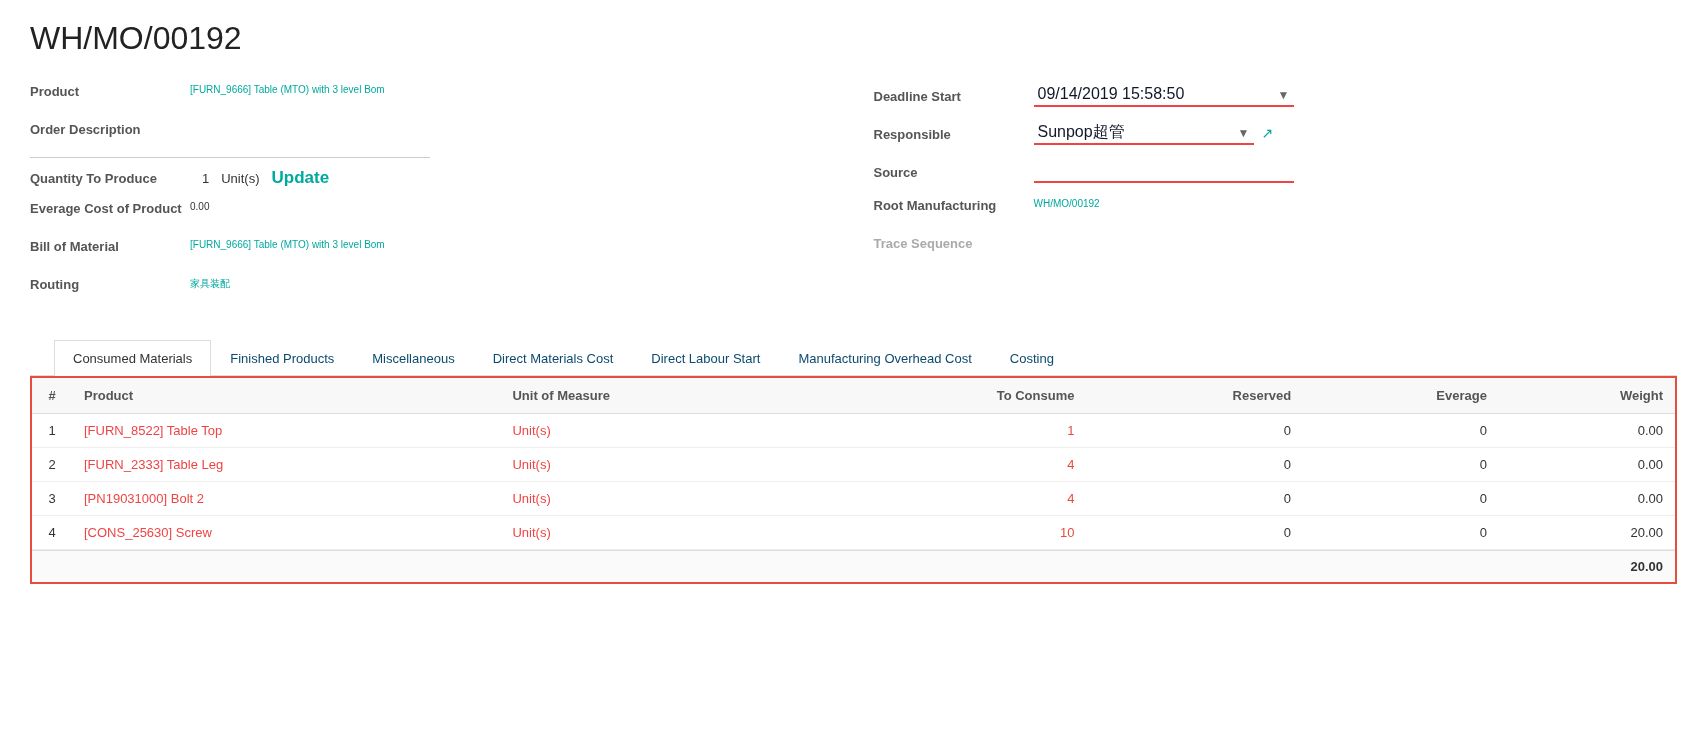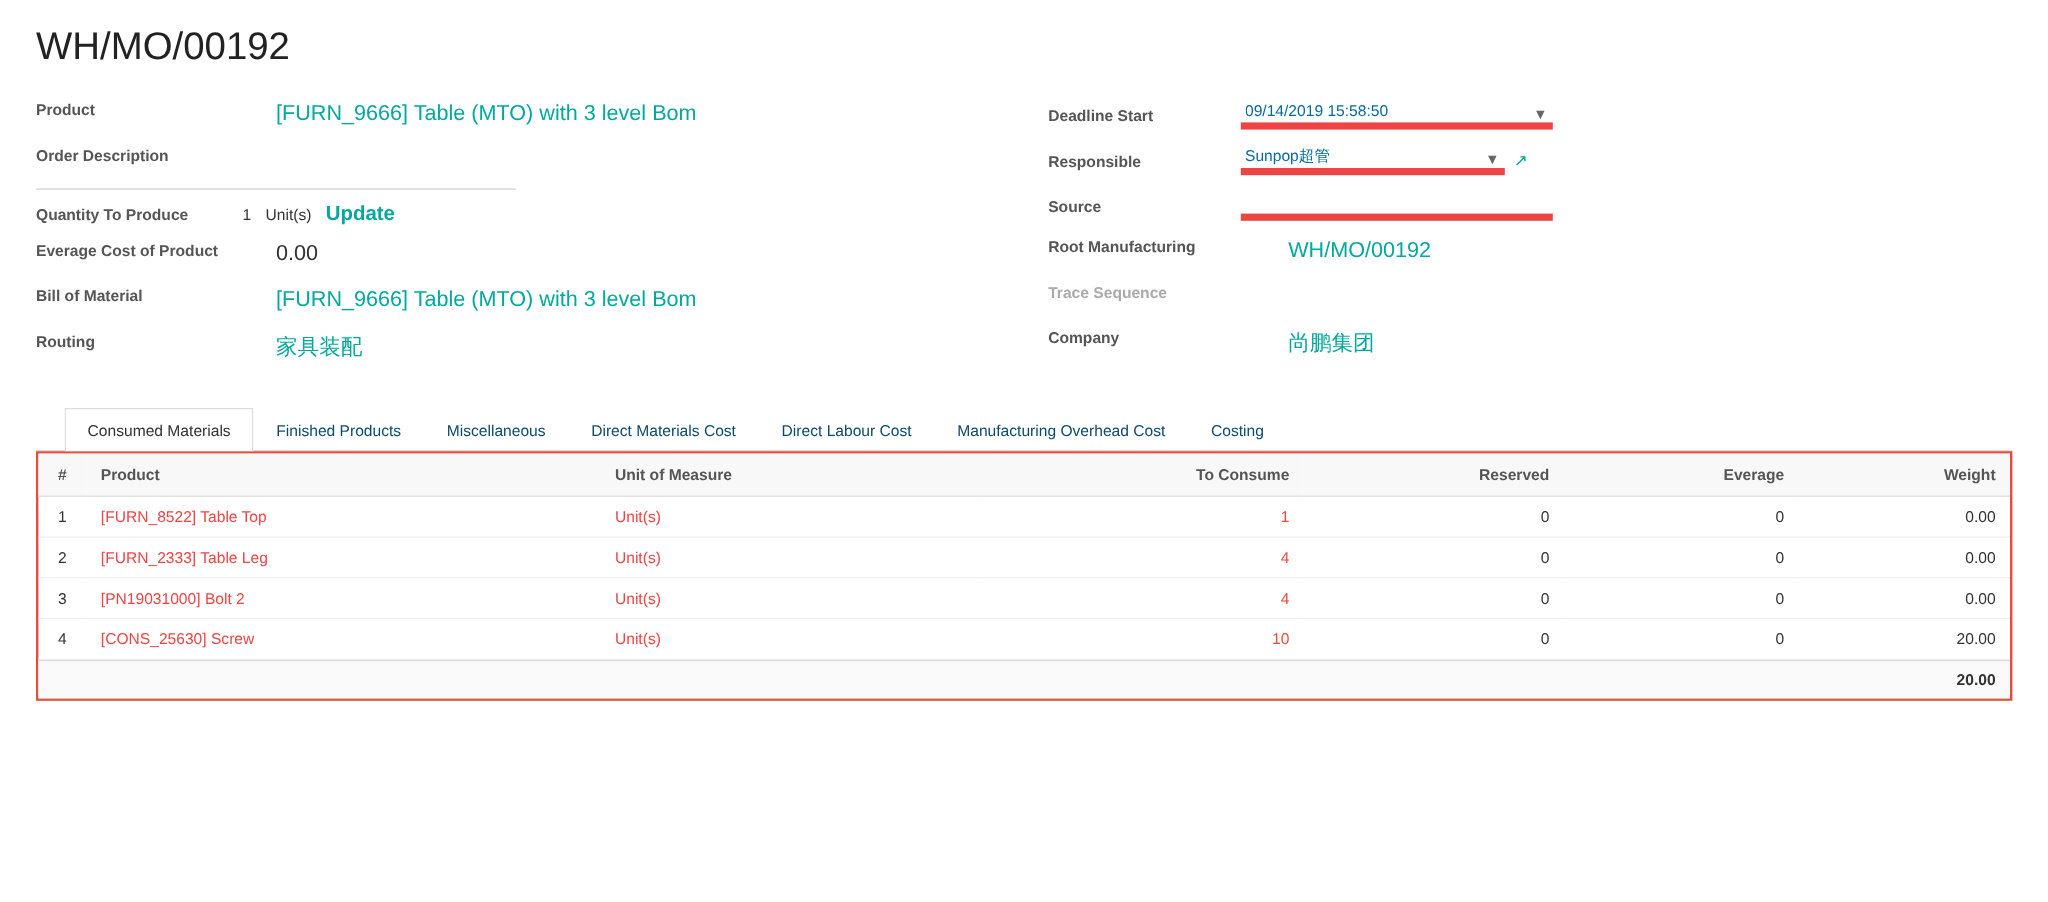--- a/index.html
+++ b/index.html
@@ -4,26 +4,26 @@
   <style>
     * { box-sizing: border-box; margin: 0; padding: 0; }
     body { font-family: 'Segoe UI', Arial, sans-serif; font-size: 14px; color: #333; background: #fff; padding: 20px 30px; }
     
     h1 { font-size: 32px; font-weight: 300; color: #222; margin-bottom: 24px; }
     
     .form-section { display: grid; grid-template-columns: 1fr 1fr; gap: 0 40px; margin-bottom: 28px; }
     
     .field-row { display: flex; align-items: flex-start; margin-bottom: 10px; min-height: 28px; }
     .field-label { font-weight: 700; color: #555; min-width: 160px; padding-top: 3px; font-size: 13px; }
-    .field-value { color: #333; font-size: 18px; padding-top: 3px; margin-left: 40px; }
+    .field-value { color: #333; font-size: 10px; padding-top: 3px; }
     .field-value.link { color: #00a99d; cursor: pointer; }
     
     .field-input-row { display: flex; align-items: center; margin-bottom: 10px; min-height: 28px; }
     .field-input-row .field-label { font-weight: 700; color: #555; min-width: 160px; font-size: 13px; }
-    .field-input { border: none; border-bottom: 6px solid #ef4444; padding: 2px 4px; font-size: 13px; color: #0369a1; outline: none; min-width: 200px; background: transparent; }
+    .field-input { border: none; border-bottom: 2px solid #ef4444; padding: 2px 4px; font-size: 16px; color: #0f172a; outline: none; min-width: 200px; background: transparent; }
     .field-select-wrap { position: relative; display: inline-block; }
     .select-arrow { position: absolute; right: 4px; top: 50%; transform: translateY(-50%); pointer-events: none; color: #666; font-size: 12px; }
     
     .order-desc-underline { border-bottom: 1px solid #ccc; width: 400px; height: 1px; margin-top: 4px; margin-bottom: 10px; }
     
     .qty-row { display: flex; align-items: center; gap: 12px; margin-bottom: 10px; }
     .qty-label { font-weight: 700; color: #555; min-width: 160px; font-size: 13px; }
     .qty-value { font-size: 13px; color: #333; }
     .qty-unit { font-size: 13px; color: #333; }
     .update-btn { color: #00a99d; font-weight: 700; font-size: 17px; cursor: pointer; background: none; border: none; }
@@ -123,33 +123,29 @@
 
     <div class="field-row">
       <span class="field-label">Root Manufacturing</span>
       <span class="field-value link">WH/MO/00192</span>
     </div>
 
     <div class="field-row">
       <span class="field-label" style="color:#aaa;">Trace Sequence</span>
     </div>
 
-    <div class="field-row">
-      <span class="field-label">Company</span>
-      <span class="field-value link">尚鹏集团</span>
-    </div>
   </div>
 </div>
 
 <div class="tabs-container">
   <div class="tab active">Consumed Materials</div>
   <div class="tab">Finished Products</div>
   <div class="tab">Miscellaneous</div>
   <div class="tab">Direct Materials Cost</div>
-  <div class="tab">Direct Labour Cost</div>
+  <div class="tab">Direct Labour Start</div>
   <div class="tab">Manufacturing Overhead Cost</div>
   <div class="tab">Costing</div>
 </div>
 
 <div class="table-wrapper">
   <table>
     <thead>
       <tr>
         <th class="num-col">#</th>
         <th>Product</th>

